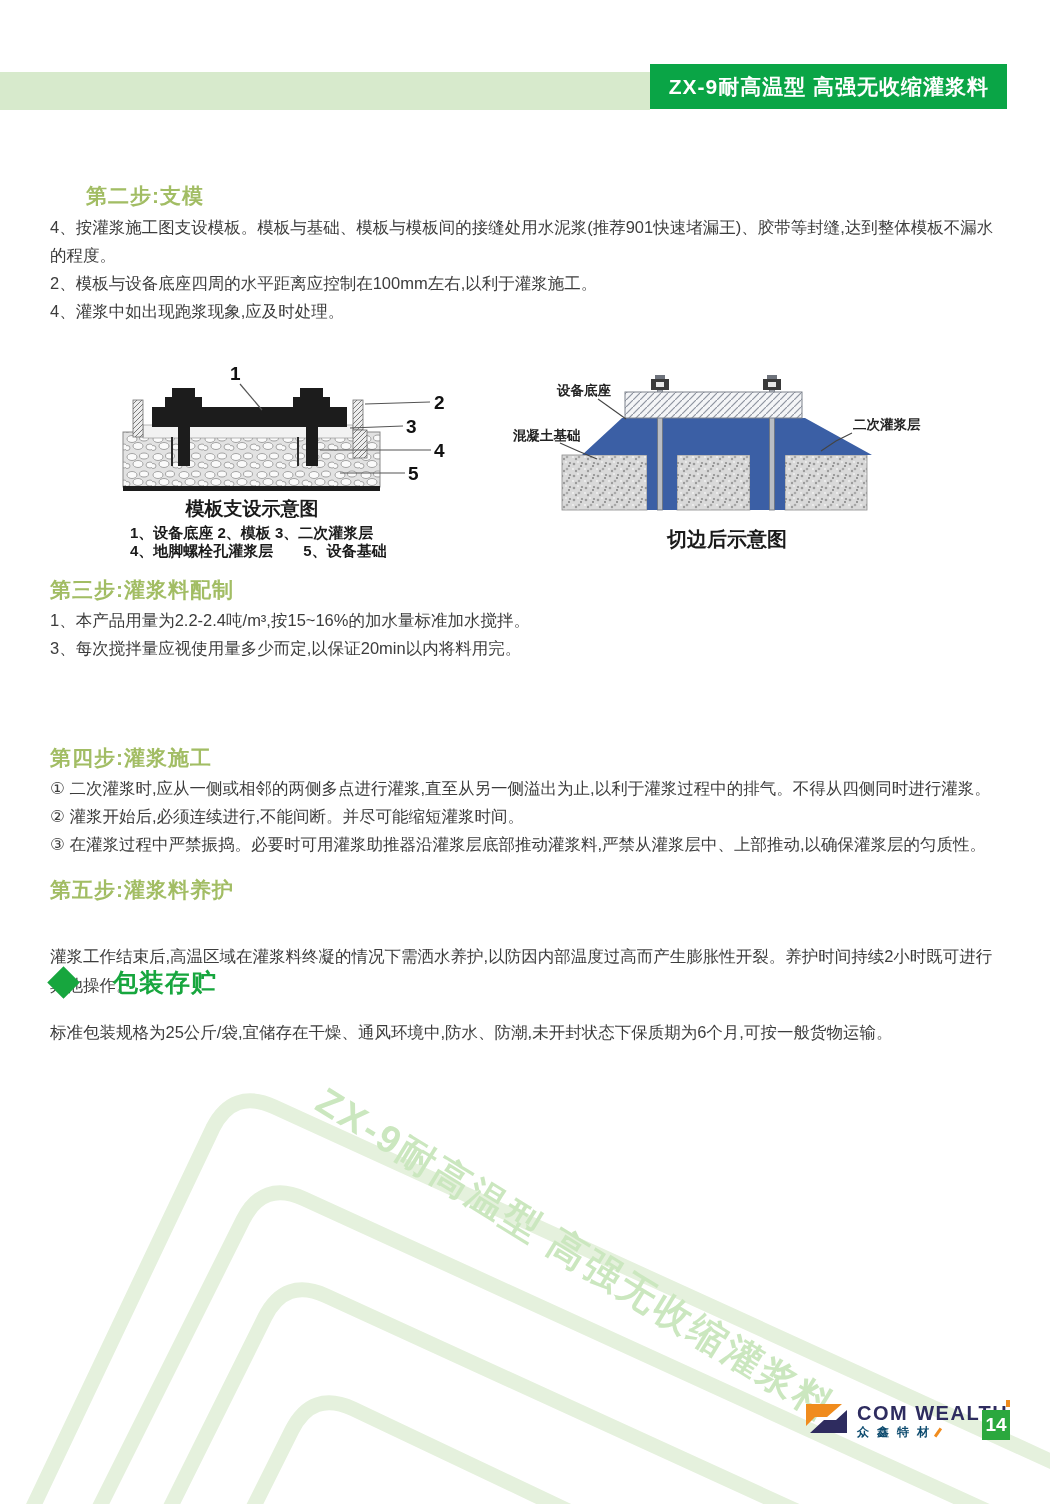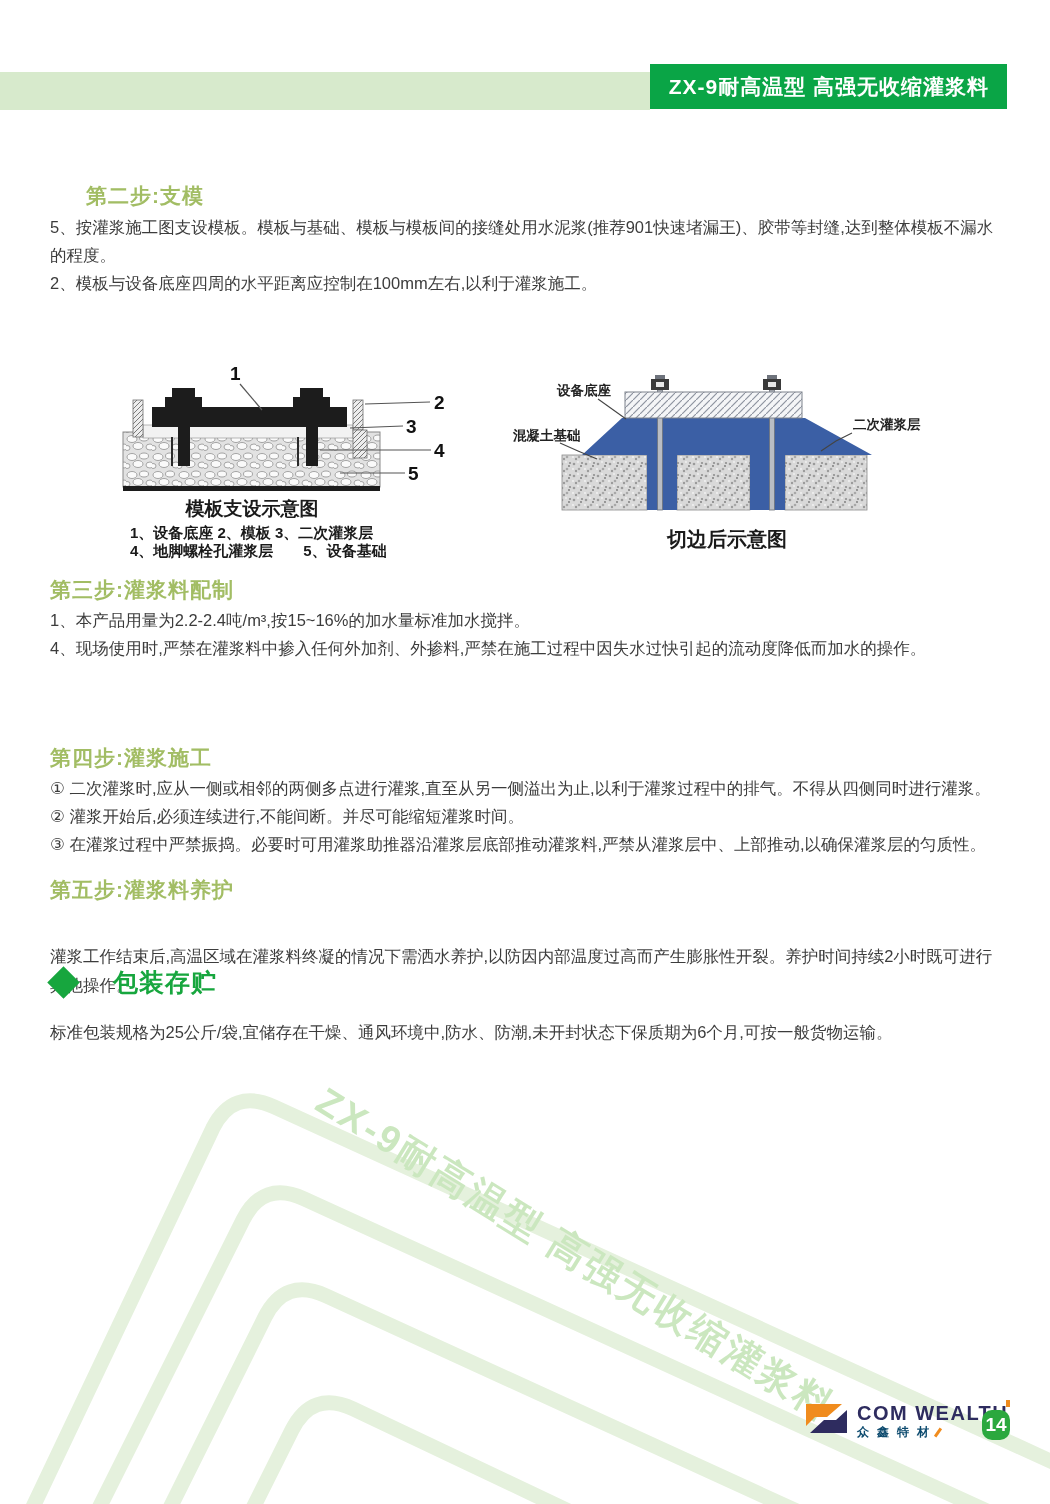--- a/index.html
+++ b/index.html
@@ -31,21 +31,21 @@
   }
   .content{position:relative;z-index:1;}
   
   .logo{position:absolute;left:803px;top:1403px;display:flex;align-items:flex-start;z-index:1;}
   .logo-text{margin-left:8px;}
   .logo-en{font-size:20px;font-weight:800;color:#2e2c5f;letter-spacing:1.5px;line-height:20px;white-space:nowrap;position:relative;}
   .logo-en .h-accent{position:absolute;right:-2px;top:-3px;width:4px;height:7px;background:#f08c1e;}
   .logo-cn{font-size:12px;font-weight:bold;color:#0c4a6e;letter-spacing:8px;line-height:14px;margin-top:2px;white-space:nowrap;}
   .logo-cn .slash{display:inline-block;width:10px;height:3px;background:#f08c1e;transform:rotate(-55deg);margin-left:-4px;vertical-align:2px;}
   .pagenum{
-    position:absolute;left:982px;top:1410px;width:28px;height:30px;background:#2ba83e;border-radius:10px;
+    position:absolute;left:982px;top:1410px;width:28px;height:30px;background:#2ba83e;border-radius:0;
     display:flex;align-items:center;justify-content:center;color:#fff;font-size:19px;font-weight:bold;z-index:1;
   }
 </style>
 </head>
 <body>
 
 <div class="page">
 
   <svg class="bg-deco" viewBox="0 0 1050 1504" xmlns="http://www.w3.org/2000/svg">
     <g fill="none" stroke="#e5f1dd" stroke-width="15" stroke-linecap="round">
@@ -60,22 +60,23 @@
 
   <div class="content">
 
     <div class="bar-light"></div>
     <div class="bar-green">
       <span class="t">ZX-9耐高温型 高强无收缩灌浆料</span>
     </div>
 
     <div class="stephead" style="top:182px;margin-left:36px;">第二步:支模</div>
     <div class="body-block" style="top:213px;">
-      <p>5、按灌浆施工图支设模板。模板与基础、模板与模板间的接缝处用水泥浆(推荐901快速堵漏王)、胶带等封缝,达到整体模板不漏水的程度。</p>
+      <p>4、按灌浆施工图支设模板。模板与基础、模板与模板间的接缝处用水泥浆(推荐901快速堵漏王)、胶带等封缝,达到整体模板不漏水的程度。</p>
       <p>2、模板与设备底座四周的水平距离应控制在100mm左右,以利于灌浆施工。</p>
+      <p>4、灌浆中如出现跑浆现象,应及时处理。</p>
     </div>
 
     <svg class="fig" style="left:100px;top:362px;" width="360" height="200" viewBox="0 0 360 200" xmlns="http://www.w3.org/2000/svg">
       <defs>
         <pattern id="pebble" patternUnits="userSpaceOnUse" width="26" height="18">
           <rect width="26" height="18" fill="#e2e2e2"></rect>
           <ellipse cx="6" cy="5" rx="5" ry="3.5" fill="#fafafa" stroke="#909090" stroke-width="0.8"></ellipse>
           <ellipse cx="18" cy="4" rx="4.5" ry="3" fill="#fafafa" stroke="#909090" stroke-width="0.8"></ellipse>
           <ellipse cx="12" cy="12" rx="5" ry="3.5" fill="#fafafa" stroke="#909090" stroke-width="0.8"></ellipse>
           <ellipse cx="24" cy="13" rx="4" ry="3" fill="#fafafa" stroke="#909090" stroke-width="0.8"></ellipse>
@@ -181,21 +182,21 @@
         <text x="13" y="75">混凝土基础</text>
         <text x="353" y="64">二次灌浆层</text>
       </g>
 
       <text x="227" y="181" text-anchor="middle" font-size="20" font-weight="bold" fill="#1a1a1a">切边后示意图</text>
     </svg>
 
     <div class="stephead" style="top:576px;">第三步:灌浆料配制</div>
     <div class="body-block" style="top:606px;">
       <p>1、本产品用量为2.2-2.4吨/m³,按15~16%的加水量标准加水搅拌。</p>
-      <p>4、现场使用时,严禁在灌浆料中掺入任何外加剂、外掺料,严禁在施工过程中因失水过快引起的流动度降低而加水的操作。</p>
+      <p>3、每次搅拌量应视使用量多少而定,以保证20min以内将料用完。</p>
     </div>
 
     <div class="stephead" style="top:744px;">第四步:灌浆施工</div>
     <div class="body-block" style="top:774px;">
       <p>① 二次灌浆时,应从一侧或相邻的两侧多点进行灌浆,直至从另一侧溢出为止,以利于灌浆过程中的排气。不得从四侧同时进行灌浆。</p>
       <p>② 灌浆开始后,必须连续进行,不能间断。并尽可能缩短灌浆时间。</p>
       <p>③ 在灌浆过程中严禁振捣。必要时可用灌浆助推器沿灌浆层底部推动灌浆料,严禁从灌浆层中、上部推动,以确保灌浆层的匀质性。</p>
     </div>
 
     <div class="stephead" style="top:876px;">第五步:灌浆料养护</div>

